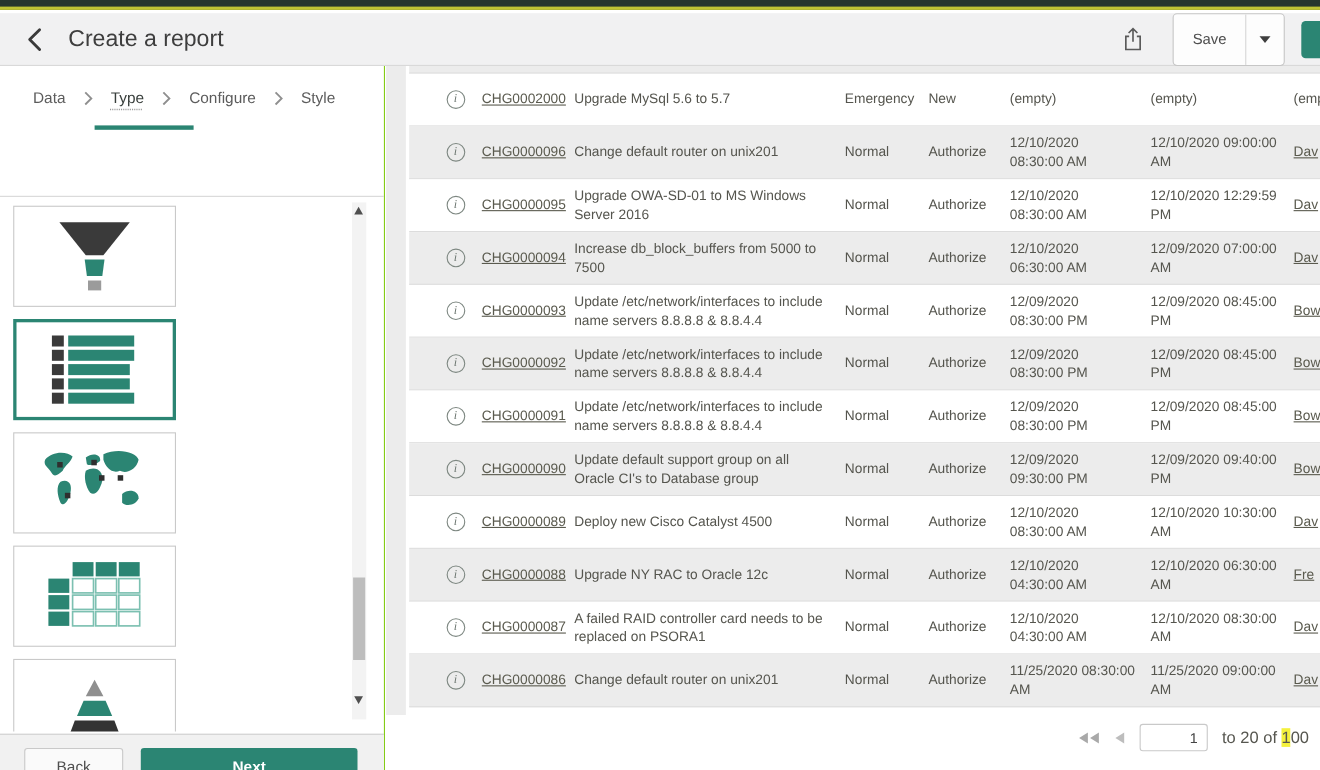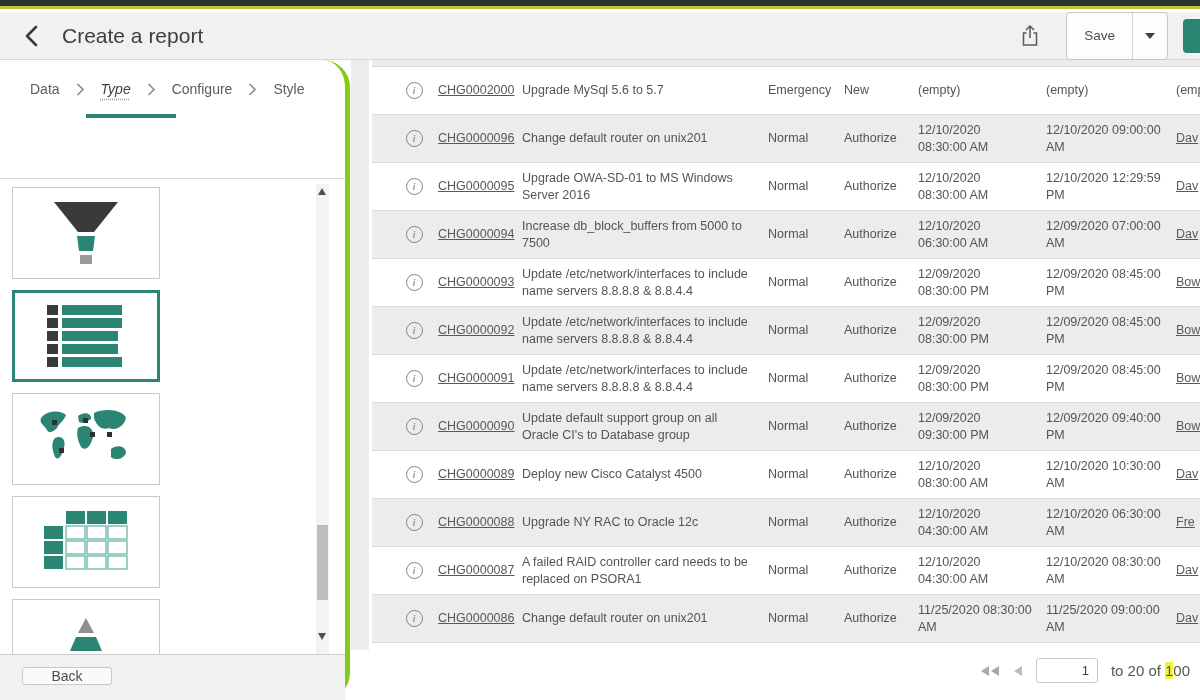--- a/index.html
+++ b/index.html
@@ -22,25 +22,25 @@
                background:none; border:none; border-right:1px solid #d6d6d6; cursor:pointer; }
   .save-caret { width:34px; display:flex; align-items:center; justify-content:center;
                 background:none; border:none; cursor:pointer; }
   .caret-down { width:0; height:0; border-left:5px solid transparent; border-right:5px solid transparent;
                 border-top:6px solid #3f3f3f; }
   .primary-stub { position:absolute; right:-7px; top:7px; width:24px; height:34px;
                   background:#2b8573; border-radius:4px; border:none; cursor:pointer; }
 
   
   .panel { position:absolute; left:0; top:60px; width:350px; height:640px;
-           background:#fff; border-right:5px solid #84cc16;border-radius:27px; }
+           background:#fff; border-right:1px solid #84cc16; }
   .crumbs { height:58px; display:flex; align-items:center; padding-left:30px; gap:16px; position:relative; }
   .crumb { font-size:14px; color:#5c5c5c; background:none; border:none; cursor:pointer;
            font-family:inherit; }
-  .crumb.active { color:#393f3c; text-decoration:underline dotted #9a9a9a; text-underline-offset:5px;font-style:italic; }
+  .crumb.active { color:#393f3c; text-decoration:underline dotted #9a9a9a; text-underline-offset:5px; }
   .active-bar { position:absolute; left:86px; width:90px; bottom:0; height:4px; background:#2b8573; }
 
   .filterwrap { margin:6px 16px 0; position:relative; }
   .filterwrap input { width:100%; height:34px; border:1px solid #c9c9c9; border-radius:17px;
                       padding:0 14px 0 42px; font-size:13.5px; color:#555; outline:none; }
   .filterwrap input::placeholder { color:#8f8f8f; }
   .funnel-ico { position:absolute; left:15px; top:9px; }
 
   .vizlist { position:absolute; top:118px; left:0; right:0; height:487px;
              border-top:1px solid #d8d8d8; overflow:hidden; padding:8px 0 0 12px; }
@@ -50,22 +50,22 @@
 
   .vscroll { position:absolute; right:16px; top:124px; width:13px; height:470px; background:#f3f3f3; }
   .tri-up { position:absolute; top:4px; left:2px; width:0; height:0;
             border-left:4.5px solid transparent; border-right:4.5px solid transparent;
             border-bottom:7px solid #4f4f4f; }
   .tri-down { position:absolute; bottom:14px; left:2px; width:0; height:0;
               border-left:4.5px solid transparent; border-right:4.5px solid transparent;
               border-top:7px solid #4f4f4f; }
   .vthumb { position:absolute; top:341px; height:75px; left:1px; right:1px; background:#bdbdbd; }
 
-  .panel-footer { position:absolute; bottom:0; left:0; right:0; height:46px; background:#f1f1f1;
-                  border-top:1px solid #cfcfcf; padding:12px 0 0 22px; display:flex; gap:16px;flex-direction:column; }
+  .panel-footer { position:absolute; bottom:0; left:0; right:0; height:33px; background:#f1f1f1;
+                  border-top:1px solid #cfcfcf; padding:12px 0 0 22px; display:flex; gap:16px; }
   .btn-back { width:90px; height:34px; background:#fafafa; border:1px solid #c9c9c9; border-radius:3px;
               font-size:14px; color:#4e4e4e; cursor:pointer; font-family:inherit; }
   .btn-next { width:197px; height:34px; background:#2b8573; border:none; border-radius:3px;
               font-size:14px; font-weight:bold; color:#fff; cursor:pointer; font-family:inherit; }
 
   
   .content { position:absolute; left:351px; top:60px; width:849px; height:640px; background:#fff; }
   .table { position:absolute; left:21px; top:0; width:894px; }
   .gutterstrip { position:absolute; left:0; top:0; width:18px; height:590px;
                  background:rgba(110,110,110,0.13); z-index:2; }

